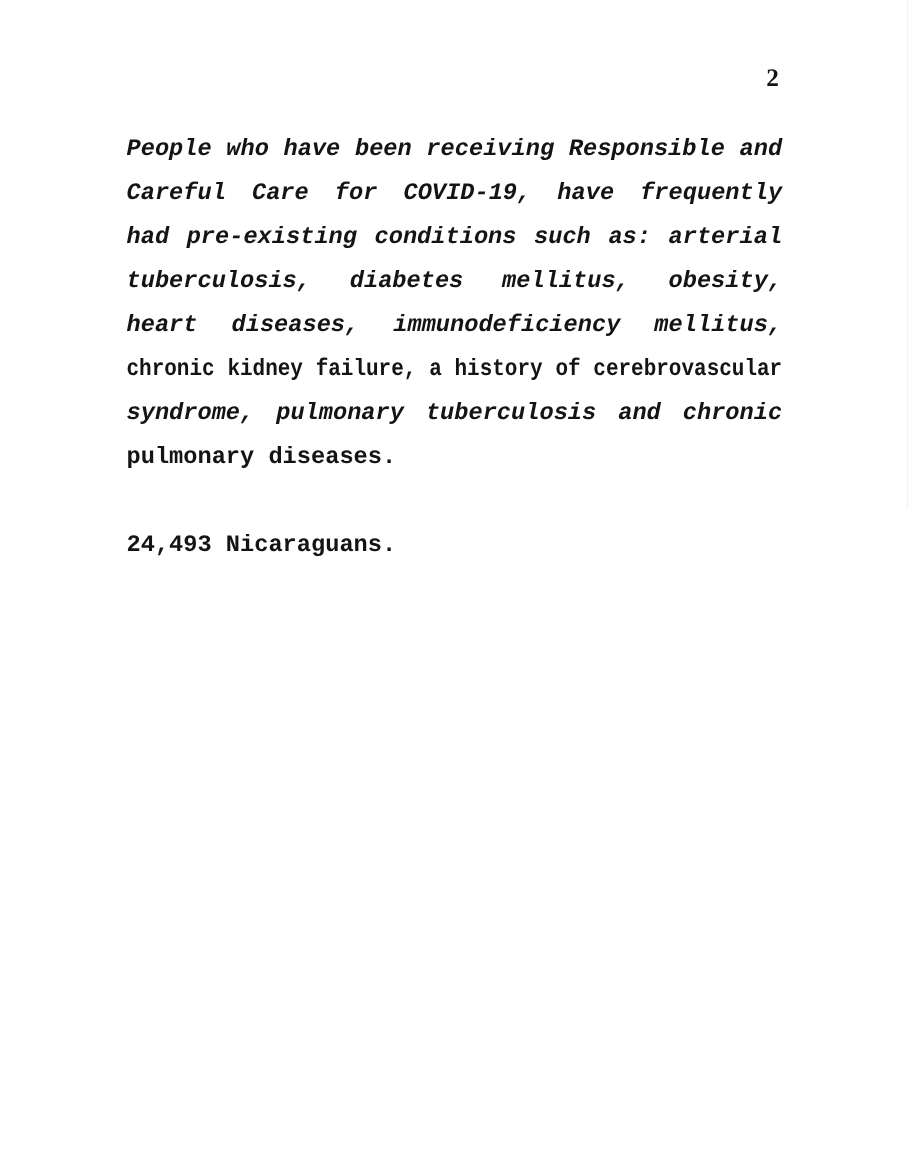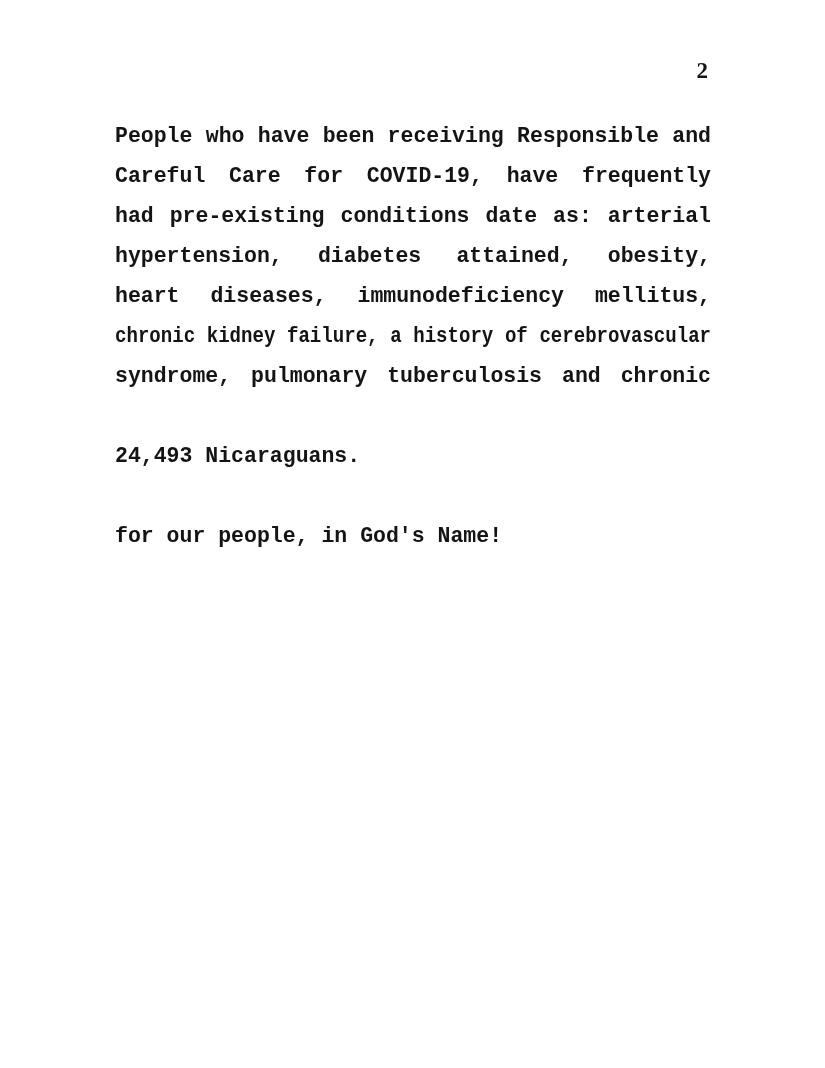--- a/index.html
+++ b/index.html
@@ -38,20 +38,21 @@
   }
   .line {
     font-size: 21.5px;
     line-height: 40px;
     letter-spacing: 0;
   }
   
   .j {
     text-align: justify;
     text-align-last: justify;
+    font-style: italic;
   }
   
   .condensed {
     width: 672px;
     white-space: nowrap;
     transform: scaleX(0.887);
     transform-origin: 0 50%;
     text-align: justify;
     text-align-last: justify;
   }
@@ -61,30 +62,30 @@
 
 <div class="page">
 
   <div class="page-number">2</div>
 
   <div class="content">
 
     <div class="para">
       <div class="line j">People who have been receiving Responsible and</div>
       <div class="line j">Careful Care for COVID-19, have frequently</div>
-      <div class="line j">had pre-existing conditions date as: arterial</div>
-      <div class="line j">hypertension, diabetes attained, obesity,</div>
+      <div class="line j">had pre-existing conditions such as: arterial</div>
+      <div class="line j">tuberculosis, diabetes mellitus, obesity,</div>
       <div class="line j">heart diseases, immunodeficiency mellitus,</div>
       <div class="line condensed">chronic kidney failure, a history of cerebrovascular</div>
       <div class="line j">syndrome, pulmonary tuberculosis and chronic</div>
+      <div class="line">pulmonary diseases.</div>
     </div>
 
 
     <div class="para">
       <div class="line">24,493 Nicaraguans.</div>
     </div>
 
     <div class="para">
-      <div class="line">for our people, in God's Name!</div>
     </div>
 
   </div>
 </div>
 
 </body></html>

